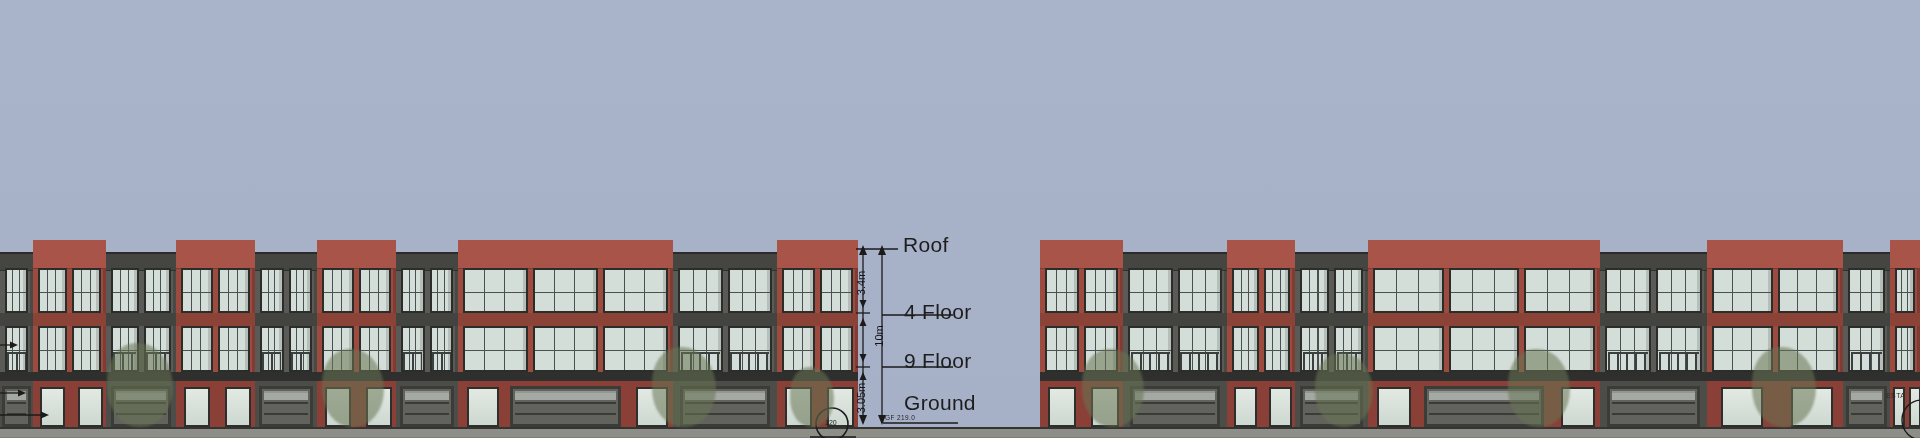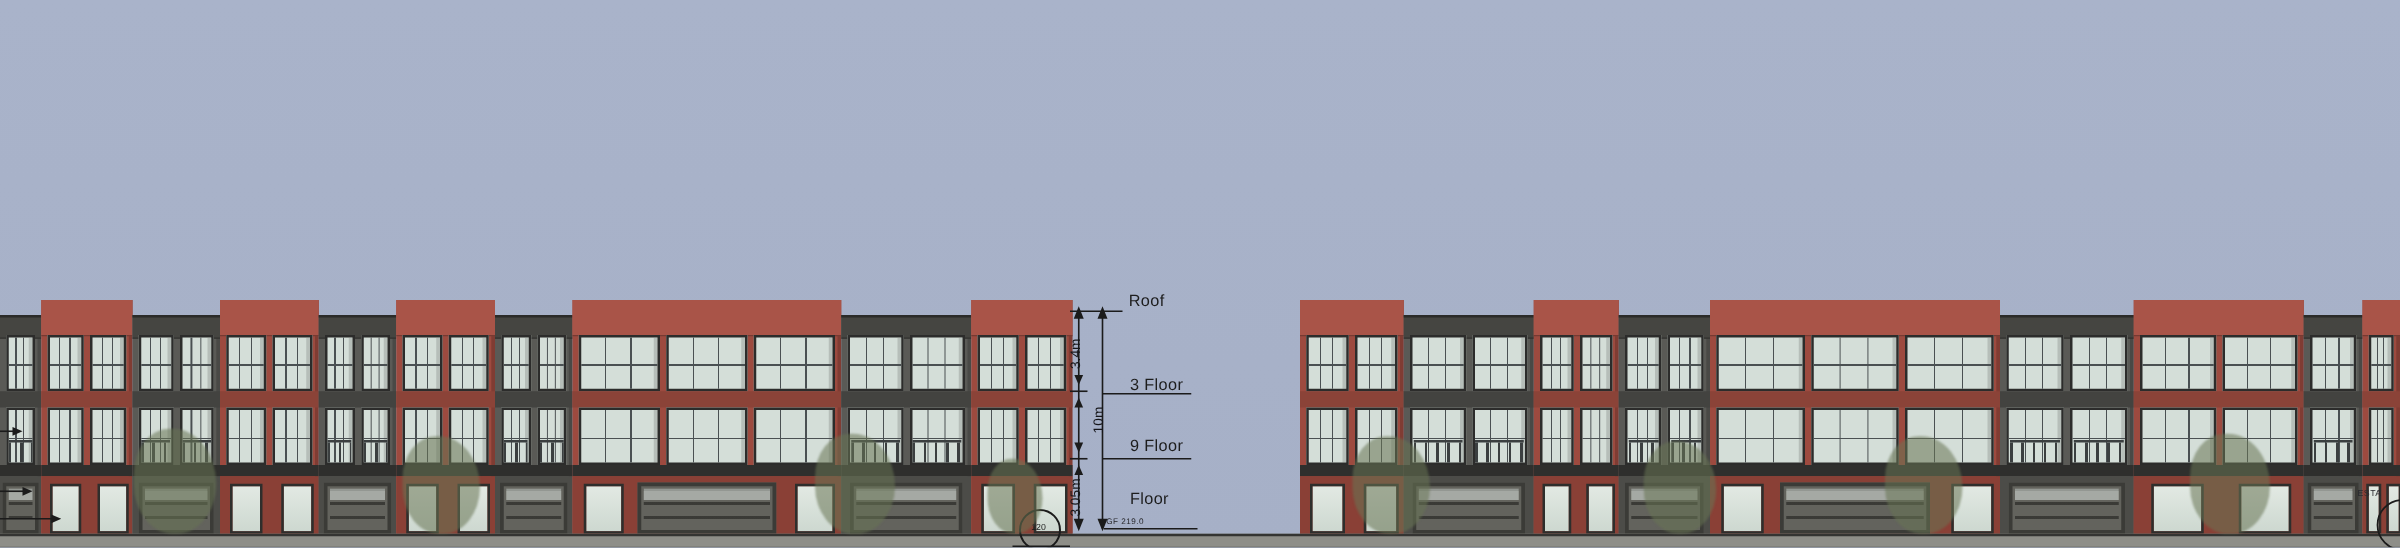--- a/index.html
+++ b/index.html
@@ -26,21 +26,21 @@
   .groundfloor{overflow:hidden;}
   .door{position:absolute;top:12%;bottom:0;background:linear-gradient(to bottom,#e2e9e3,#cdd8d0);border:2px solid #2e2e2c;}
   .garage{position:absolute;top:10%;bottom:0;background:#63635d;border:3px solid #3b3b37;box-sizing:border-box;}
   .garage::before{content:"";position:absolute;inset:2px;background:
     repeating-linear-gradient(to bottom,rgba(18,18,16,.5) 0 2px,transparent 2px 11px);}
   .garage::after{content:"";position:absolute;left:2px;right:2px;top:2px;height:9px;background:rgba(220,228,222,.55);}
   
   .tree{position:absolute;border-radius:45% 55% 50% 50%;background:rgba(104,116,84,.55);filter:blur(1px);}
   
   .anno-svg{position:absolute;left:0;top:0;pointer-events:none;}
-  .lvl{position:absolute;font-size:13px;letter-spacing:.3px;color:#1d1d1d;white-space:nowrap;}
+  .lvl{position:absolute;font-size:21px;letter-spacing:.3px;color:#1d1d1d;white-space:nowrap;}
   .dim{position:absolute;width:40px;text-align:center;font-size:11px;color:#16161a;transform:rotate(-90deg);white-space:nowrap;}
   .tinynote{position:absolute;font-size:6.5px;color:#26262a;letter-spacing:.4px;white-space:nowrap;}
   .edgenote{position:absolute;font-size:7px;color:#2a2a2e;letter-spacing:.4px;white-space:nowrap;}
   .callout-label{position:absolute;font-size:7px;color:#1b1b1b;white-space:nowrap;}
 </style>
 </head>
 <body>
 
 <div class="canvas" id="canvas">
 
@@ -396,23 +396,23 @@
       <path d="M49 415 l-8 -3.5 v7 z" stroke="none"></path>
 
       <circle cx="832" cy="424" r="16" fill="none" stroke-width="1.6"></circle>
       <line x1="810" y1="437" x2="856" y2="437"></line>
 
       <circle cx="1922" cy="420" r="20" fill="none" stroke-width="1.4"></circle>
     </g>
   </svg>
 
   <div class="lvl" style="left:903px;top:233px;">Roof</div>
-  <div class="lvl" style="left:904px;top:300px;">3 Floor</div>
+  <div class="lvl" style="left:904px;top:300px;">4 Floor</div>
   <div class="lvl" style="left:904px;top:349px;">9 Floor</div>
-  <div class="lvl" style="left:904px;top:391px;">Floor</div>
+  <div class="lvl" style="left:904px;top:391px;">Ground</div>
 
   <div class="dim" style="left:841px;top:277px;">3.4m</div>
   <div class="dim" style="left:859px;top:330px;">10m</div>
   <div class="dim" style="left:841px;top:392px;">3.05m</div>
 
   <div class="tinynote" style="left:885px;top:414px;">GF 219.0</div>
   <div class="callout-label" style="left:825px;top:419px;">120</div>
   <div class="edgenote" style="left:1886px;top:392px;">ESTA</div>
 
 <div class="tree" style="left: 107px; width: 66px; height: 84px; top: 343px;"></div>

